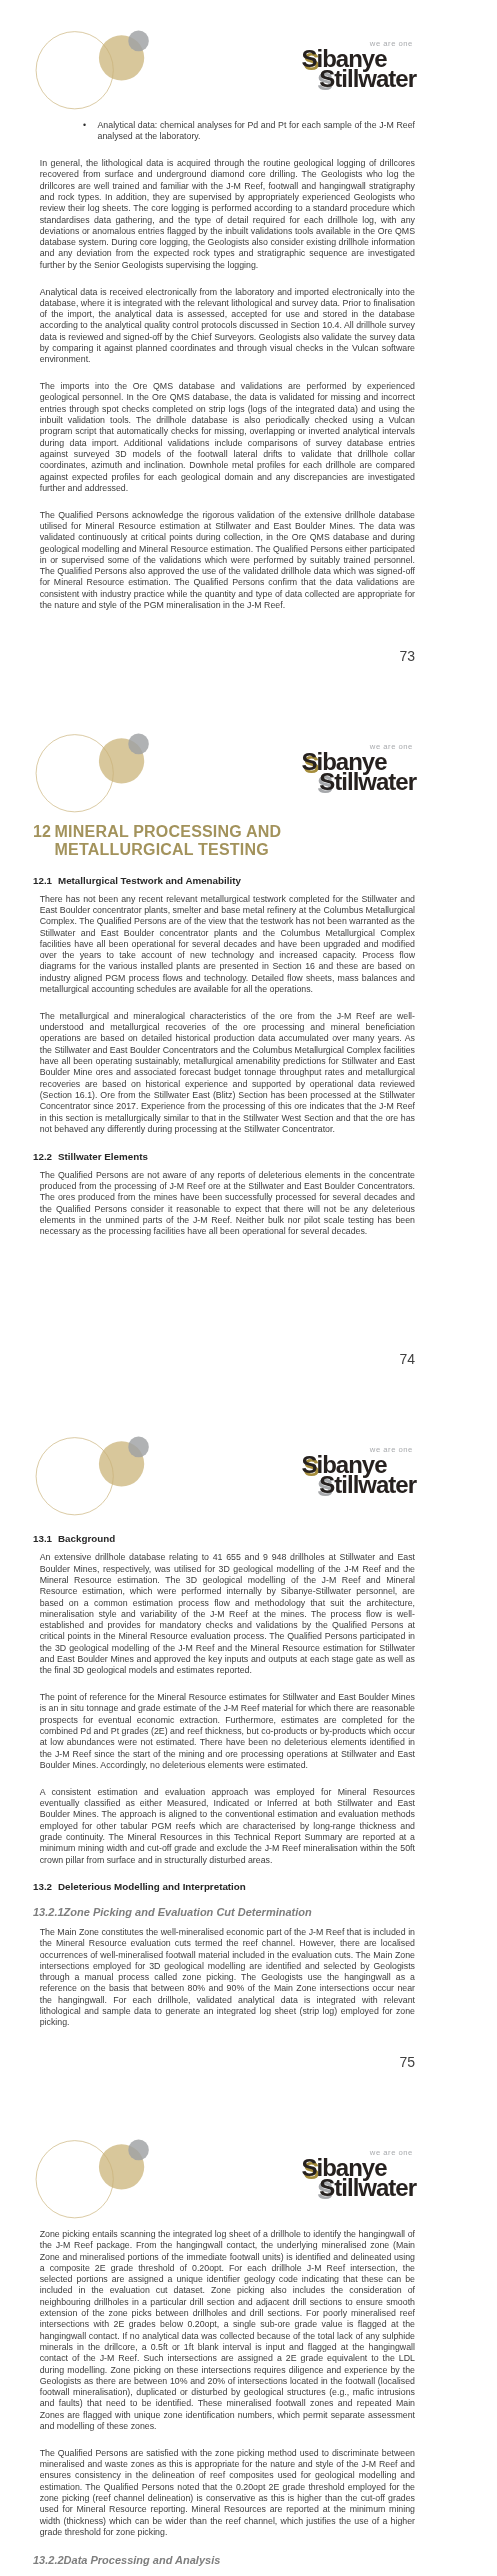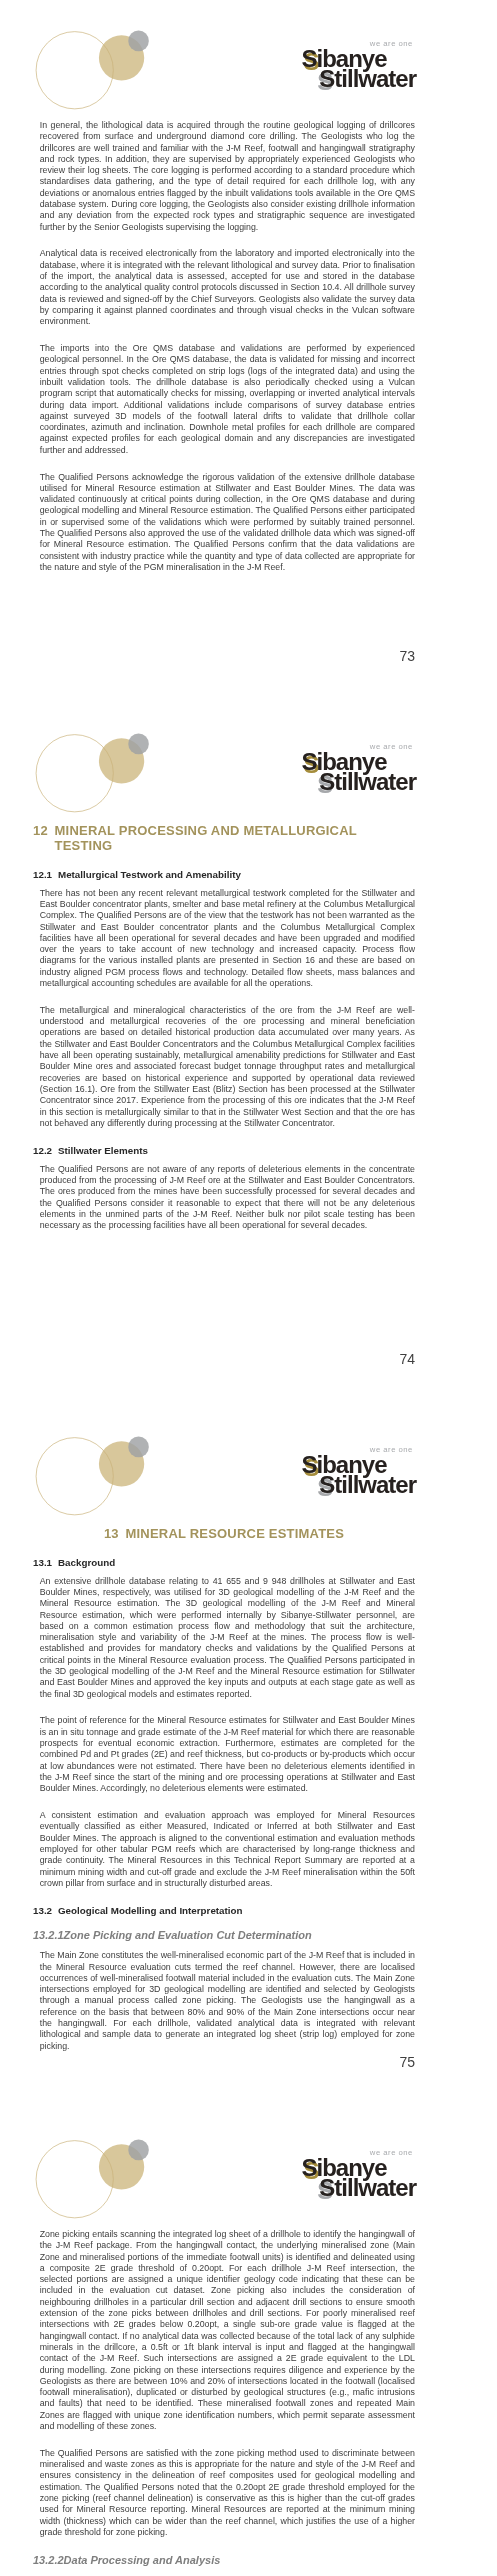--- a/index.html
+++ b/index.html
@@ -10,21 +10,21 @@
   
   .sw-logo{position:absolute;top:40px;right:31px;width:144px;text-align:right;line-height:1;}
   .sw-tagline{font-size:7.7px;color:#a8aaad;letter-spacing:0.5px;margin:0 3.1px 0 0;font-weight:400;}
   .sw-line{font-weight:700;font-size:24px;letter-spacing:-1px;line-height:20.6px;color:#26211f;white-space:nowrap;}
   .sw-line.l1{margin-top:1px;text-align:center;}
   .s-gold{text-shadow:2.1px 2.6px 0 #a58d3c;}
   .s-gray{text-shadow:-2.1px 2.6px 0 #a6a8ab;}
   
   .content{position:absolute;left:33px;right:32px;top:120px;}
   p.body{margin:0 0 15.5px 6.7px;font-size:8.8px;line-height:11.3px;text-align:justify;color:#3c3c3c;}
-  .h1{display:flex;align-items:baseline;color:#a3935c;font-size:13px;font-weight:700;letter-spacing:0.2px;margin:0 0 15.5px 0;justify-content:center;}
+  .h1{display:flex;align-items:baseline;color:#a3935c;font-size:16px;font-weight:700;letter-spacing:0.2px;margin:0 0 15.5px 0;}
   .h1 .num{min-width:21.6px;}
   .h2{display:flex;align-items:flex-end;color:#282828;font-size:9.8px;font-weight:700;margin:7.2px 0 8.2px 0;}
   .h2 .num{min-width:25px;}
   .h3{display:flex;align-items:baseline;color:#7e7e7e;font-size:11px;font-weight:700;font-style:italic;margin:13.4px 0 9.3px 0;}
   .h3 .num{min-width:30px;font-style:italic;}
   .h4{display:flex;align-items:baseline;color:#a3935c;font-size:11px;font-weight:700;font-style:italic;margin:17.5px 0 10.3px 0;}
   .h4 .num{min-width:39px;}
   ul.bullets{margin:0 0 15.5px 0;padding:0 0 0 47px;list-style:none;}
   ul.bullets li{position:relative;padding-left:17.5px;font-size:8.8px;line-height:11.3px;text-align:justify;margin:0 0 1px 0;}
   ul.bullets li::before{content:"\2022";position:absolute;left:3.1px;top:0;font-size:8.8px;color:#2e2e2e;}
@@ -38,20 +38,23 @@
     <circle cx="172" cy="58" r="44" fill="#d8c79b"></circle>
     <circle cx="205" cy="25" r="20" fill="#9fa1a4" fill-opacity="0.82"></circle>
     <circle cx="81" cy="82" r="75" fill="none" stroke="#c9b178" stroke-width="1.3"></circle>
   </svg>
   <div class="sw-logo">
     <div class="sw-tagline">we are one</div>
     <div class="sw-line l1"><span class="s-gold">S</span><span>ibanye</span></div>
     <div class="sw-line l2"><span class="s-gray">S</span><span>tillwater</span></div>
   </div>
   <div class="content">
+    <ul class="bullets">
+      <li>Analytical data: chemical analyses for Pd and Pt for each sample of the J-M Reef analysed at the laboratory.</li>
+    </ul>
     <p class="body">In general, the lithological data is acquired through the routine geological logging of drillcores recovered from surface and underground diamond core drilling. The Geologists who log the drillcores are well trained and familiar with the J-M Reef, footwall and hangingwall stratigraphy and rock types. In addition, they are supervised by appropriately experienced Geologists who review their log sheets. The core logging is performed according to a standard procedure which standardises data gathering, and the type of detail required for each drillhole log, with any deviations or anomalous entries flagged by the inbuilt validations tools available in the Ore QMS database system. During core logging, the Geologists also consider existing drillhole information and any deviation from the expected rock types and stratigraphic sequence are investigated further by the Senior Geologists supervising the logging.</p>
     <p class="body">Analytical data is received electronically from the laboratory and imported electronically into the database, where it is integrated with the relevant lithological and survey data. Prior to finalisation of the import, the analytical data is assessed, accepted for use and stored in the database according to the analytical quality control protocols discussed in Section 10.4. All drillhole survey data is reviewed and signed-off by the Chief Surveyors. Geologists also validate the survey data by comparing it against planned coordinates and through visual checks in the Vulcan software environment.</p>
     <p class="body">The imports into the Ore QMS database and validations are performed by experienced geological personnel. In the Ore QMS database, the data is validated for missing and incorrect entries through spot checks completed on strip logs (logs of the integrated data) and using the inbuilt validation tools. The drillhole database is also periodically checked using a Vulcan program script that automatically checks for missing, overlapping or inverted analytical intervals during data import. Additional validations include comparisons of survey database entries against surveyed 3D models of the footwall lateral drifts to validate that drillhole collar coordinates, azimuth and inclination. Downhole metal profiles for each drillhole are compared against expected profiles for each geological domain and any discrepancies are investigated further and addressed.</p>
     <p class="body">The Qualified Persons acknowledge the rigorous validation of the extensive drillhole database utilised for Mineral Resource estimation at Stillwater and East Boulder Mines. The data was validated continuously at critical points during collection, in the Ore QMS database and during geological modelling and Mineral Resource estimation. The Qualified Persons either participated in or supervised some of the validations which were performed by suitably trained personnel. The Qualified Persons also approved the use of the validated drillhole data which was signed-off for Mineral Resource estimation. The Qualified Persons confirm that the data validations are consistent with industry practice while the quantity and type of data collected are appropriate for the nature and style of the PGM mineralisation in the J-M Reef.</p>
   </div>
   <div class="page-number">73</div>
 </div>
 
 <div class="page">
   <svg class="deco" viewBox="0 0 235 165" xmlns="http://www.w3.org/2000/svg">
@@ -89,34 +92,30 @@
     <circle cx="172" cy="58" r="44" fill="#d8c79b"></circle>
     <circle cx="205" cy="25" r="20" fill="#9fa1a4" fill-opacity="0.82"></circle>
     <circle cx="81" cy="82" r="75" fill="none" stroke="#c9b178" stroke-width="1.3"></circle>
   </svg>
   <div class="sw-logo">
     <div class="sw-tagline">we are one</div>
     <div class="sw-line l1"><span class="s-gold">S</span><span>ibanye</span></div>
     <div class="sw-line l2"><span class="s-gray">S</span><span>tillwater</span></div>
   </div>
   <div class="content">
-    <div class="h1">
-        <span class="num">13</span>
-        <span>MINERAL RESOURCE ESTIMATES</span>
-      </div>
     <div class="h2">
         <span class="num">13.1</span>
         <span>Background</span>
       </div>
     <p class="body">An extensive drillhole database relating to 41 655 and 9 948 drillholes at Stillwater and East Boulder Mines, respectively, was utilised for 3D geological modelling of the J-M Reef and the Mineral Resource estimation. The 3D geological modelling of the J-M Reef and Mineral Resource estimation, which were performed internally by Sibanye-Stillwater personnel, are based on a common estimation process flow and methodology that suit the architecture, mineralisation style and variability of the J-M Reef at the mines. The process flow is well-established and provides for mandatory checks and validations by the Qualified Persons at critical points in the Mineral Resource evaluation process. The Qualified Persons participated in the 3D geological modelling of the J-M Reef and the Mineral Resource estimation for Stillwater and East Boulder Mines and approved the key inputs and outputs at each stage gate as well as the final 3D geological models and estimates reported.</p>
     <p class="body">The point of reference for the Mineral Resource estimates for Stillwater and East Boulder Mines is an in situ tonnage and grade estimate of the J-M Reef material for which there are reasonable prospects for eventual economic extraction. Furthermore, estimates are completed for the combined Pd and Pt grades (2E) and reef thickness, but co-products or by-products which occur at low abundances were not estimated. There have been no deleterious elements identified in the J-M Reef since the start of the mining and ore processing operations at Stillwater and East Boulder Mines. Accordingly, no deleterious elements were estimated.</p>
     <p class="body">A consistent estimation and evaluation approach was employed for Mineral Resources eventually classified as either Measured, Indicated or Inferred at both Stillwater and East Boulder Mines. The approach is aligned to the conventional estimation and evaluation methods employed for other tabular PGM reefs which are characterised by long-range thickness and grade continuity. The Mineral Resources in this Technical Report Summary are reported at a minimum mining width and cut-off grade and exclude the J-M Reef mineralisation within the 50ft crown pillar from surface and in structurally disturbed areas.</p>
     <div class="h2">
         <span class="num">13.2</span>
-        <span>Geological Modelling and Interpretation</span>
+        <span>Deleterious Modelling and Interpretation</span>
       </div>
     <div class="h3">
         <span class="num">13.2.1</span>
         <span>Zone Picking and Evaluation Cut Determination</span>
       </div>
     <p class="body">The Main Zone constitutes the well-mineralised economic part of the J-M Reef that is included in the Mineral Resource evaluation cuts termed the reef channel. However, there are localised occurrences of well-mineralised footwall material included in the evaluation cuts. The Main Zone intersections employed for 3D geological modelling are identified and selected by Geologists through a manual process called zone picking. The Geologists use the hangingwall as a reference on the basis that between 80% and 90% of the Main Zone intersections occur near the hangingwall. For each drillhole, validated analytical data is integrated with relevant lithological and sample data to generate an integrated log sheet (strip log) employed for zone picking.</p>
   </div>
   <div class="page-number">75</div>
 </div>
 

